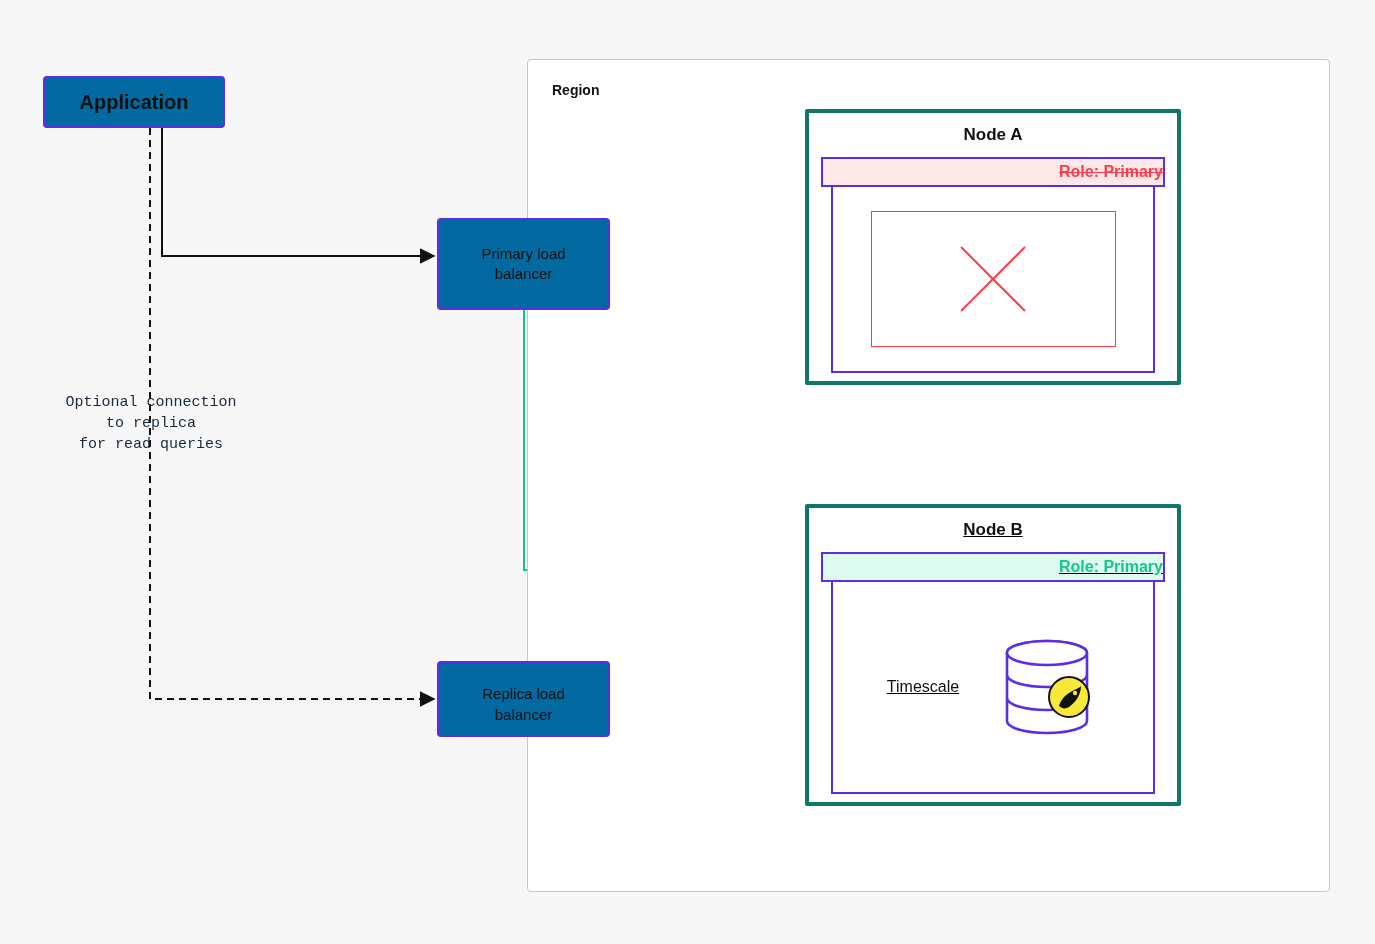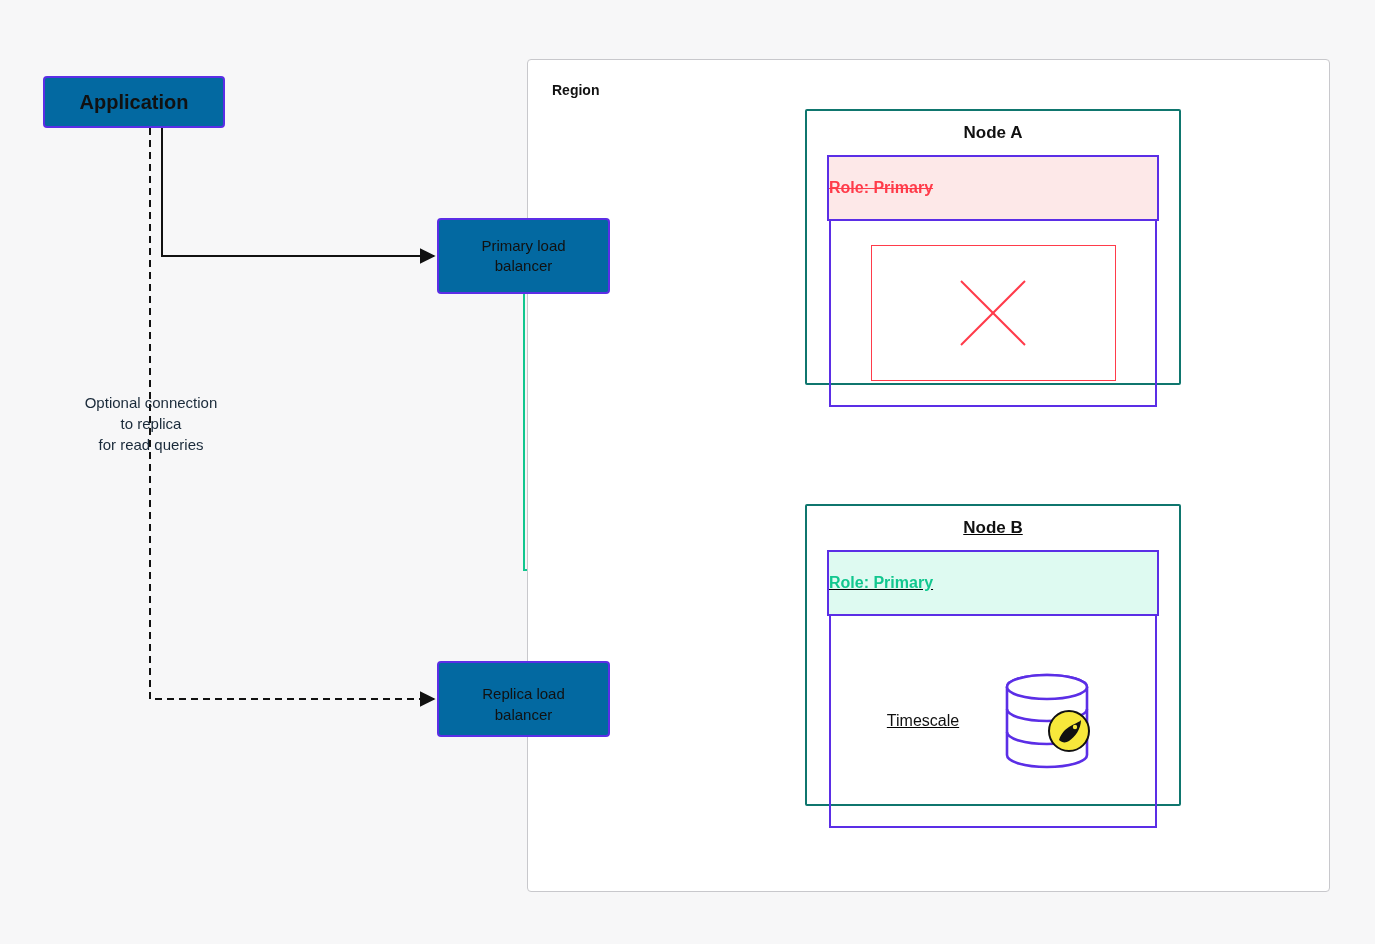--- a/index.html
+++ b/index.html
@@ -34,21 +34,21 @@
     color: #111;
   }
   .app-box {
     left: 43px; top: 76px;
     width: 182px; height: 52px;
     font-weight: 700;
     font-size: 20px;
   }
   .primary-lb {
     left: 437px; top: 218px;
-    width: 173px; height: 76px;
+    width: 173px; height: 92px;
     line-height: 1.35;
   }
   .replica-lb {
     left: 437px; top: 661px;
     width: 173px; height: 76px;
     line-height: 1.35;
   }
   .region {
     position: absolute;
     left: 527px; top: 59px;
@@ -60,44 +60,44 @@
   .region-label {
     position: absolute;
     left: 552px; top: 82px;
     font-weight: 700;
     font-size: 14px;
     color: #111;
   }
   .node {
     position: absolute;
     background: #ffffff;
-    border: 2px solid #0f766e;
+    border: 4px solid #0f766e;
     border-radius: 2px;
   }
   .node-a {
     left: 805px; top: 109px;
     width: 376px; height: 276px;
   }
   .node-b {
     left: 805px; top: 504px;
     width: 376px; height: 302px; text-decoration: underline;
   }
   .node-title {
     text-align: center;
     font-weight: 700;
     font-size: 17px;
     color: #111;
     padding: 12px 0 12px 0;
   }
   .role-bar {
-    margin: 0 20px;
+    margin: 0 12px;
     border: 2px solid #5b2ee6;
     border-bottom-width: 2px;
-    text-align: left;
-    padding: 22px 0;
+    text-align: right;
+    padding: 4px 0;
     font-weight: 700;
     font-size: 16px;
   }
   .role-bar.bad {
     background: #fde8e8;
     color: #ff3b4a;
   }
   .role-bar.bad .strike {
     text-decoration: line-through;
   }
@@ -210,21 +210,21 @@
   <div class="box primary-lb">
     <span style="white-space:pre-line;">Primary load
 balancer</span>
   </div>
 
   <div class="box replica-lb">
     <span style="white-space:pre-line;margin-top:11px;">Replica load
 balancer</span>
   </div>
 
-  <div class="optional-label" style="white-space:pre-line;">Optional connection
+  <div class="optional-label" style="white-space:pre-line;font-family:Liberation Mono, monospace;">Optional connection
 to replica
 for read queries</div>
 
   <div class="node node-a">
     <div class="node-title">Node A</div>
     <div class="role-bar bad">
       <span class="strike">Role: Primary</span>
     </div>
     <div class="inner-box inner-fail">
       <div class="fail-rect">

